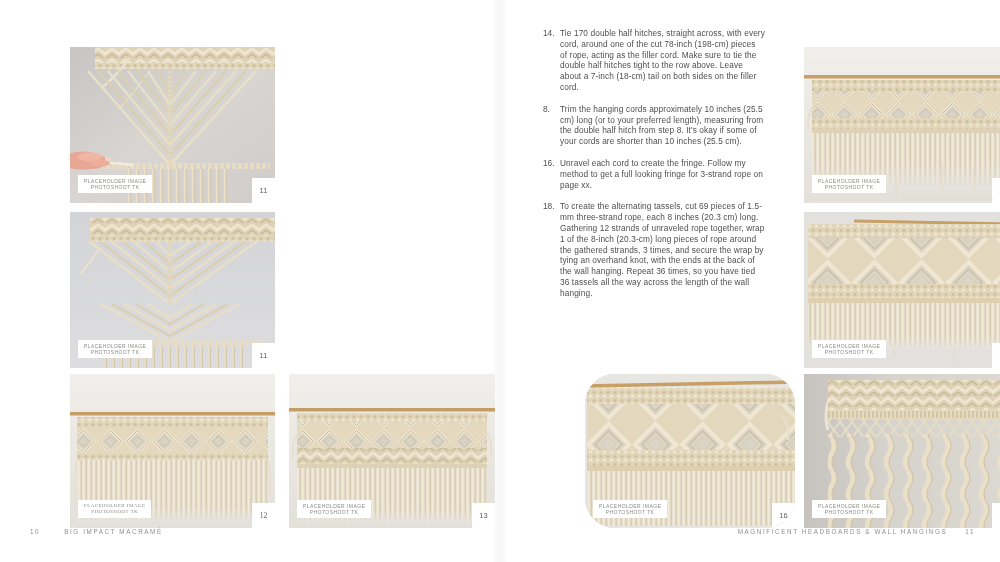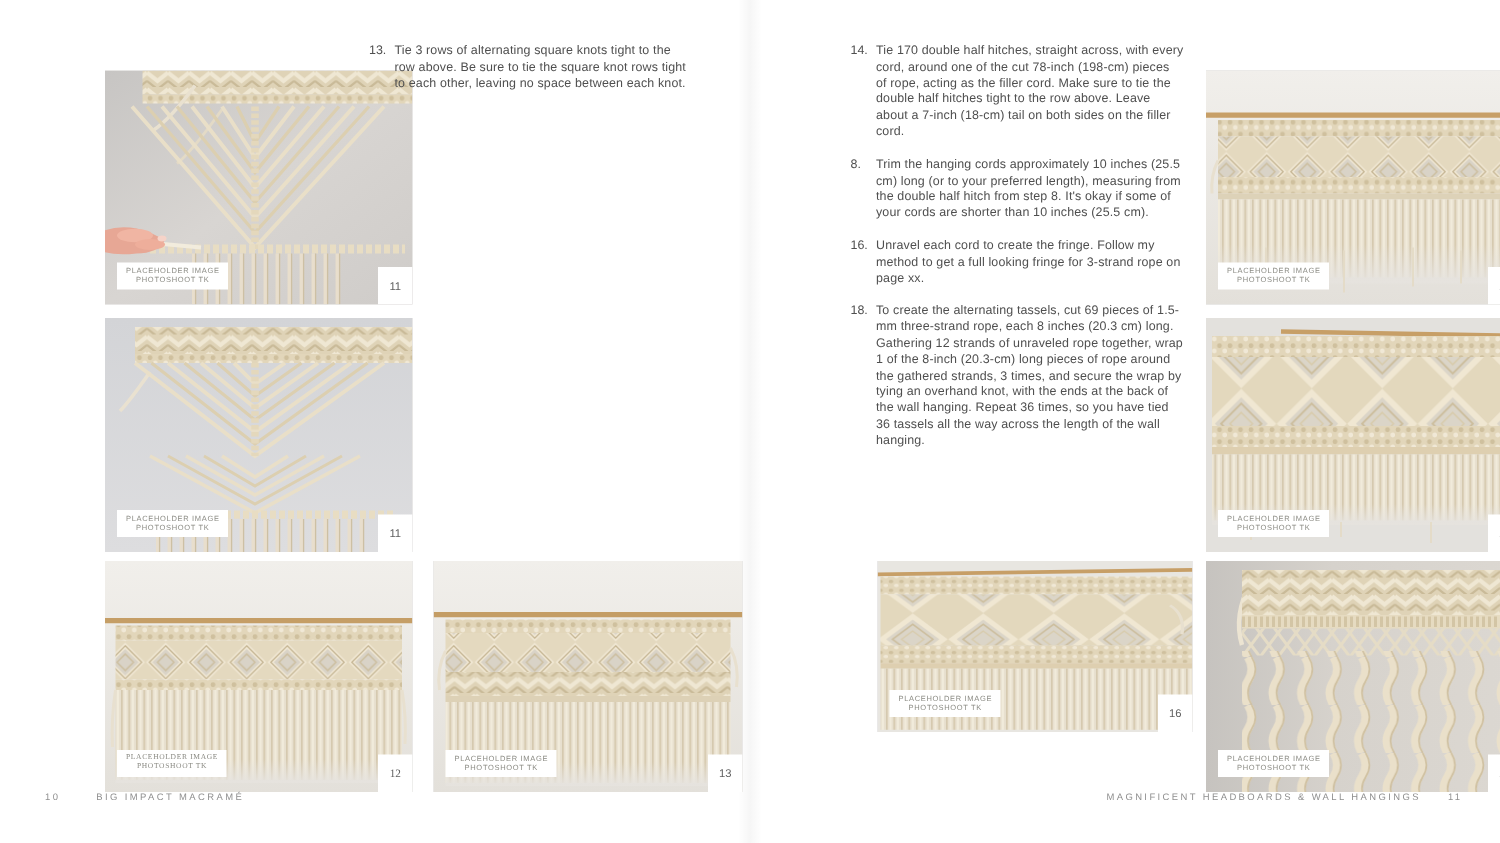--- a/index.html
+++ b/index.html
@@ -15,36 +15,36 @@
             text-align:center;white-space:nowrap;}
   .ph-label span{display:block;}
   .fig-num{position:absolute;right:0;bottom:0;width:23px;height:25px;background:#ffffff;
            color:#5f5f5f;font-size:7.5px;display:flex;align-items:center;justify-content:center;}
   
   .textcol{position:absolute;}
   .step{display:flex;margin-bottom:11px;}
   .step-num{flex:none;width:17px;font-size:8.3px;line-height:10.8px;}
   .step-text{flex:1;font-size:8.3px;line-height:10.8px;letter-spacing:0.1px;}
   #col-left{left:246px;top:28px;width:217px;}
-  #col-right{left:567px;top:28px;width:222px;}
+  #col-right{left:543px;top:28px;width:222px;}
   
   .footer{position:absolute;top:528px;font-size:6.3px;letter-spacing:1.6px;color:#8f8f8f;
           display:flex;align-items:baseline;white-space:nowrap;}
   #footer-left{left:30px;}
   #footer-left .pn{margin-right:24px;}
   #footer-right{right:25px;}
   #footer-right .pn{margin-left:18px;}
   
   #ph-11a{left:30px;top:31px;width:205px;height:156px;}
   #ph-11b{left:30px;top:196px;width:205px;height:156px;}
   #ph-12{left:30px;top:358px;width:205px;height:154px;font-family:Liberation Serif, serif;}
   #ph-13{left:249px;top:358px;width:206px;height:154px;}
   #ph-14{left:764px;top:31px;width:211px;height:156px;}
   #ph-15{left:764px;top:196px;width:211px;height:156px;}
-  #ph-16{left:545px;top:358px;width:210px;height:114px;}
+  #ph-16{left:545px;top:358px;width:210px;height:154px;border-radius:30px;}
   #ph-17{left:764px;top:358px;width:211px;height:154px;}
   .defs-holder{position:absolute;width:0;height:0;overflow:hidden;}
 </style>
 </head>
 <body>
 
 <div class="spread">
 
   <div class="defs-holder">
   <svg width="0" height="0" aria-hidden="true">
@@ -183,24 +183,20 @@
         <rect x="34" y="134" width="142" height="22" fill="url(#p-cords)"></rect>
       </svg>
       <div class="ph-label">
         <span>PLACEHOLDER IMAGE</span>
         <span>PHOTOSHOOT TK</span>
       </div>
       <div class="fig-num">11</div>
     </figure>
 
     <div class="textcol" id="col-left">
-      <div class="step">
-        <span class="step-num">13.</span>
-        <span class="step-text">Tie 3 rows of alternating square knots tight to the row above. Be sure to tie the square knot rows tight to each other, leaving no space between each knot.</span>
-      </div>
     </div>
 
     <figure class="photo" id="ph-12">
       <svg class="art" viewBox="0 0 205 154" preserveAspectRatio="none">
         <rect x="0" y="0" width="205" height="154" fill="url(#g-wall)"></rect>
         <rect x="0" y="38" width="205" height="3.5" fill="#c59e66"></rect>
         <rect x="7" y="43" width="191" height="10" fill="url(#p-tex)"></rect>
         <rect x="7" y="53" width="191" height="26" fill="url(#p-dia)"></rect>
         <rect x="7" y="79" width="191" height="7" fill="url(#p-tex)"></rect>
         <rect x="7" y="86" width="191" height="60" fill="url(#p-fringe)"></rect>

